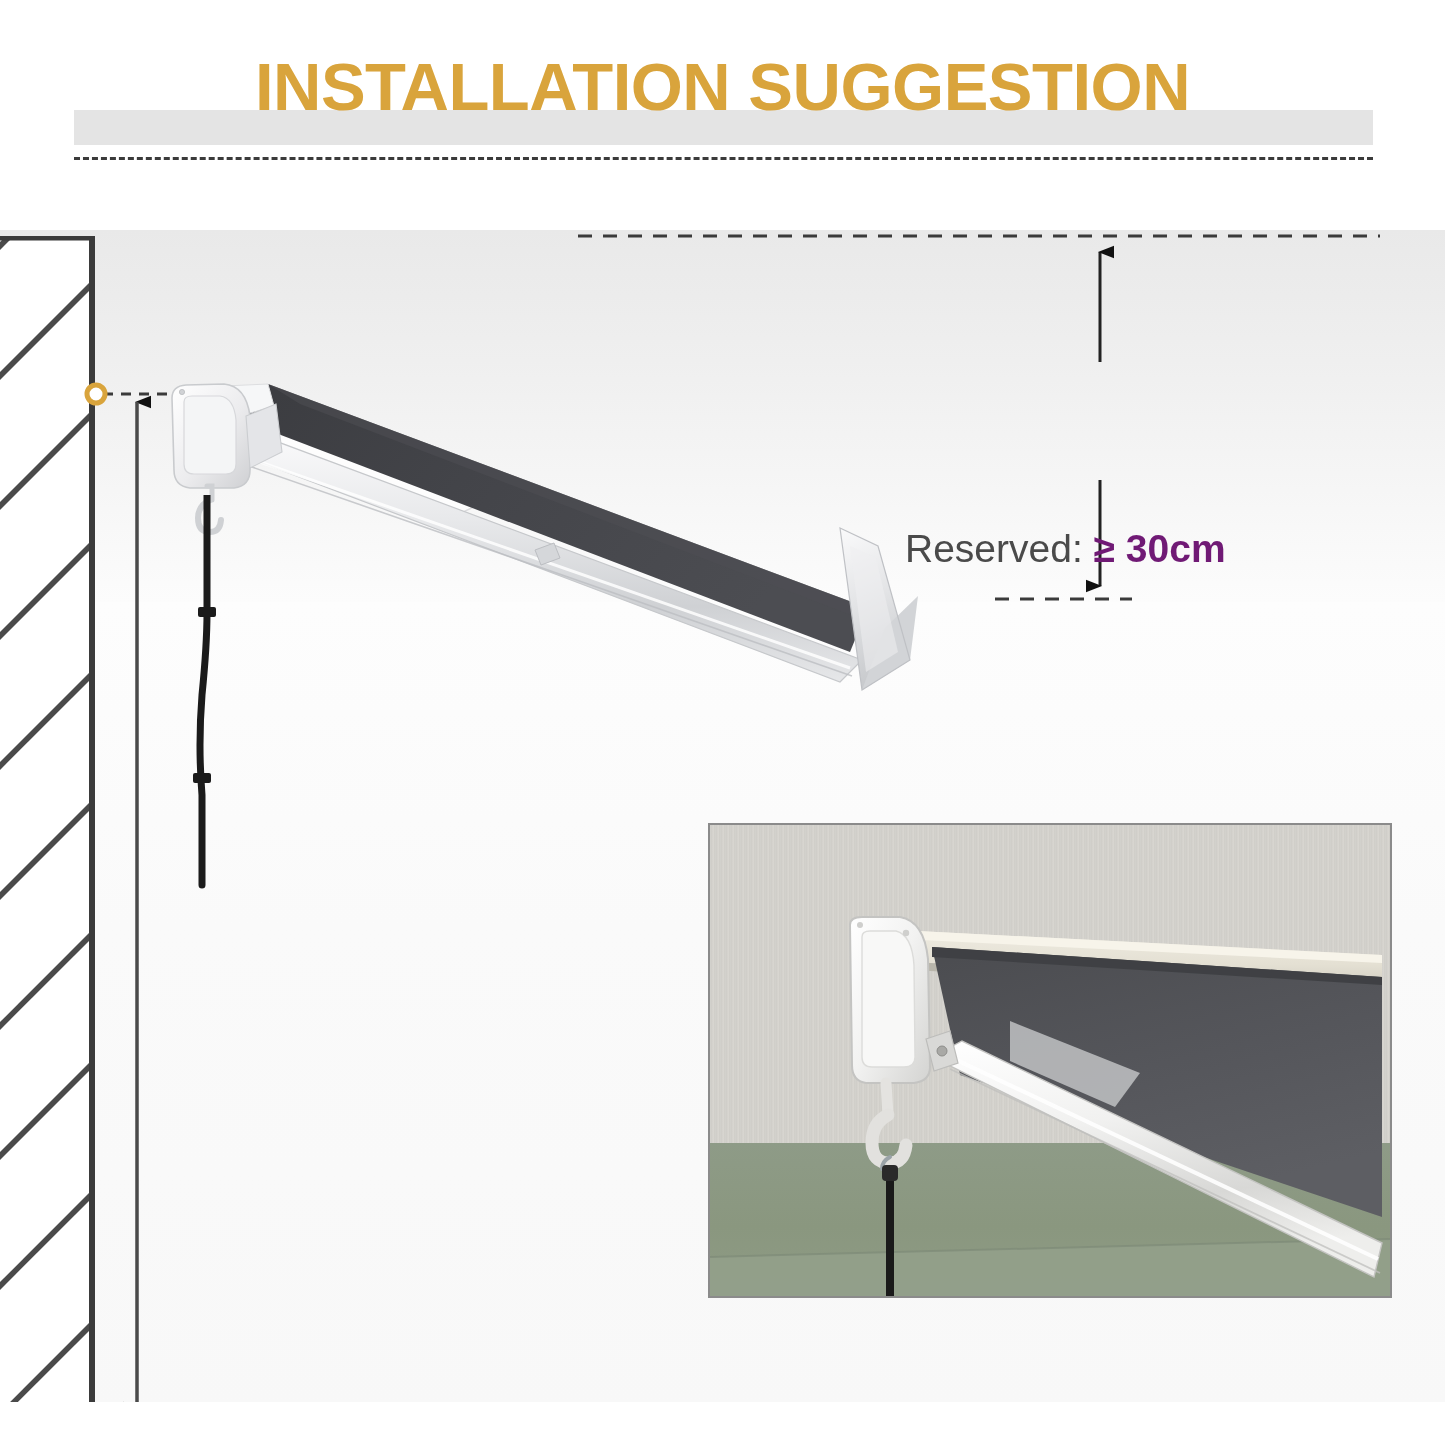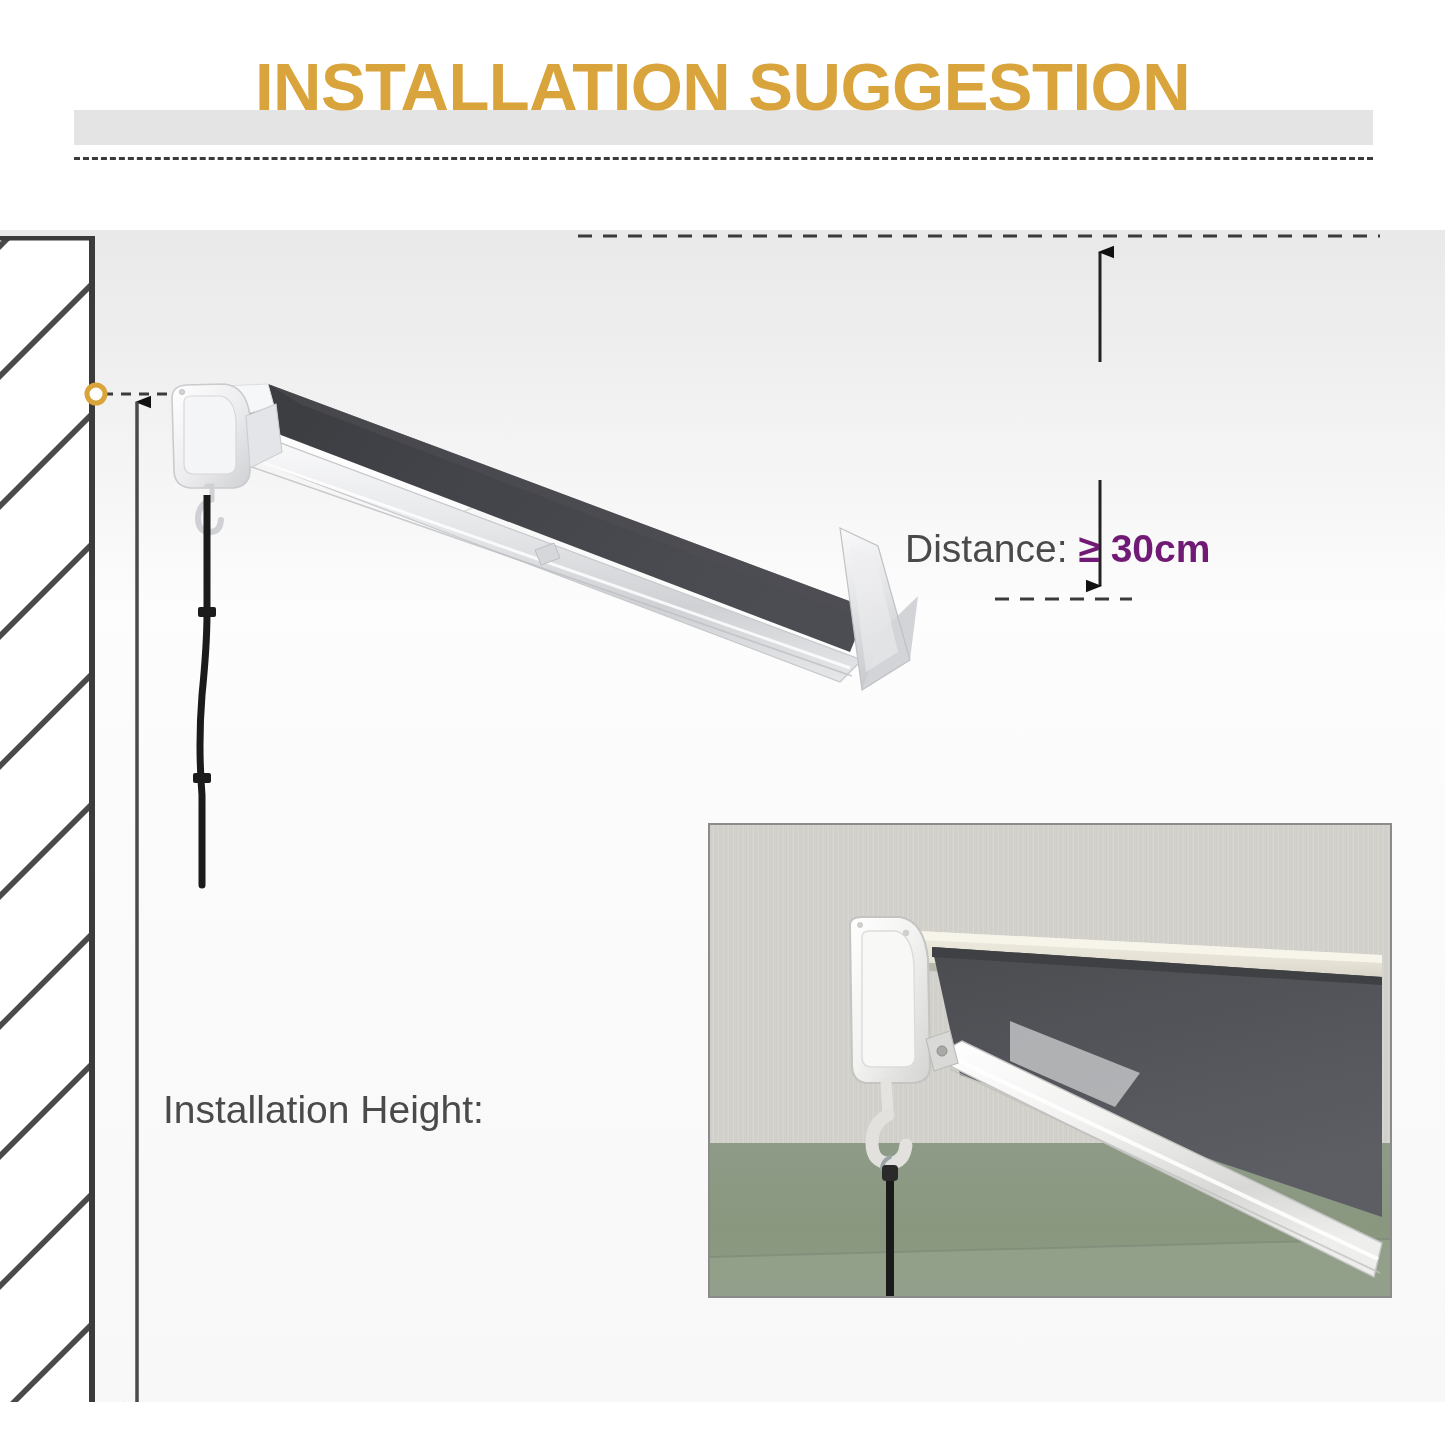--- a/index.html
+++ b/index.html
@@ -233,25 +233,24 @@
   </svg>
 
   <svg style="position:absolute;left:180px;top:455px;" width="70" height="400" viewBox="0 0 70 400">
     <path d="M27 0 L27 118 Q27 150 22 200 Q18 250 22 300 L22 390" fill="none" stroke="#1b1b1b" stroke-width="7" stroke-linecap="round"></path>
     <rect x="18" y="112" width="18" height="10" rx="2" fill="#1b1b1b"></rect>
     <rect x="13" y="278" width="18" height="10" rx="2" fill="#1b1b1b"></rect>
   </svg>
 
   <div class="dim-text" id="resv-text">
     <br>
-    <span>Distance: </span><b>≥ 30cm</b>
+    <span>Reserved: </span><b>≥ 30cm</b>
   </div>
 
   <div class="dim-text" id="height-text">
-    <span>Installation Height:</span>
   </div>
 
   <div class="inset">
     <svg width="680" height="471" viewBox="0 0 680 471">
       <defs>
         <linearGradient id="insetWall" x1="0" y1="0" x2="1" y2="0">
           <stop offset="0%" stop-color="#d7d5d0"></stop>
           <stop offset="30%" stop-color="#d2d0ca"></stop>
           <stop offset="60%" stop-color="#d6d4cf"></stop>
           <stop offset="100%" stop-color="#cfcdc7"></stop>

